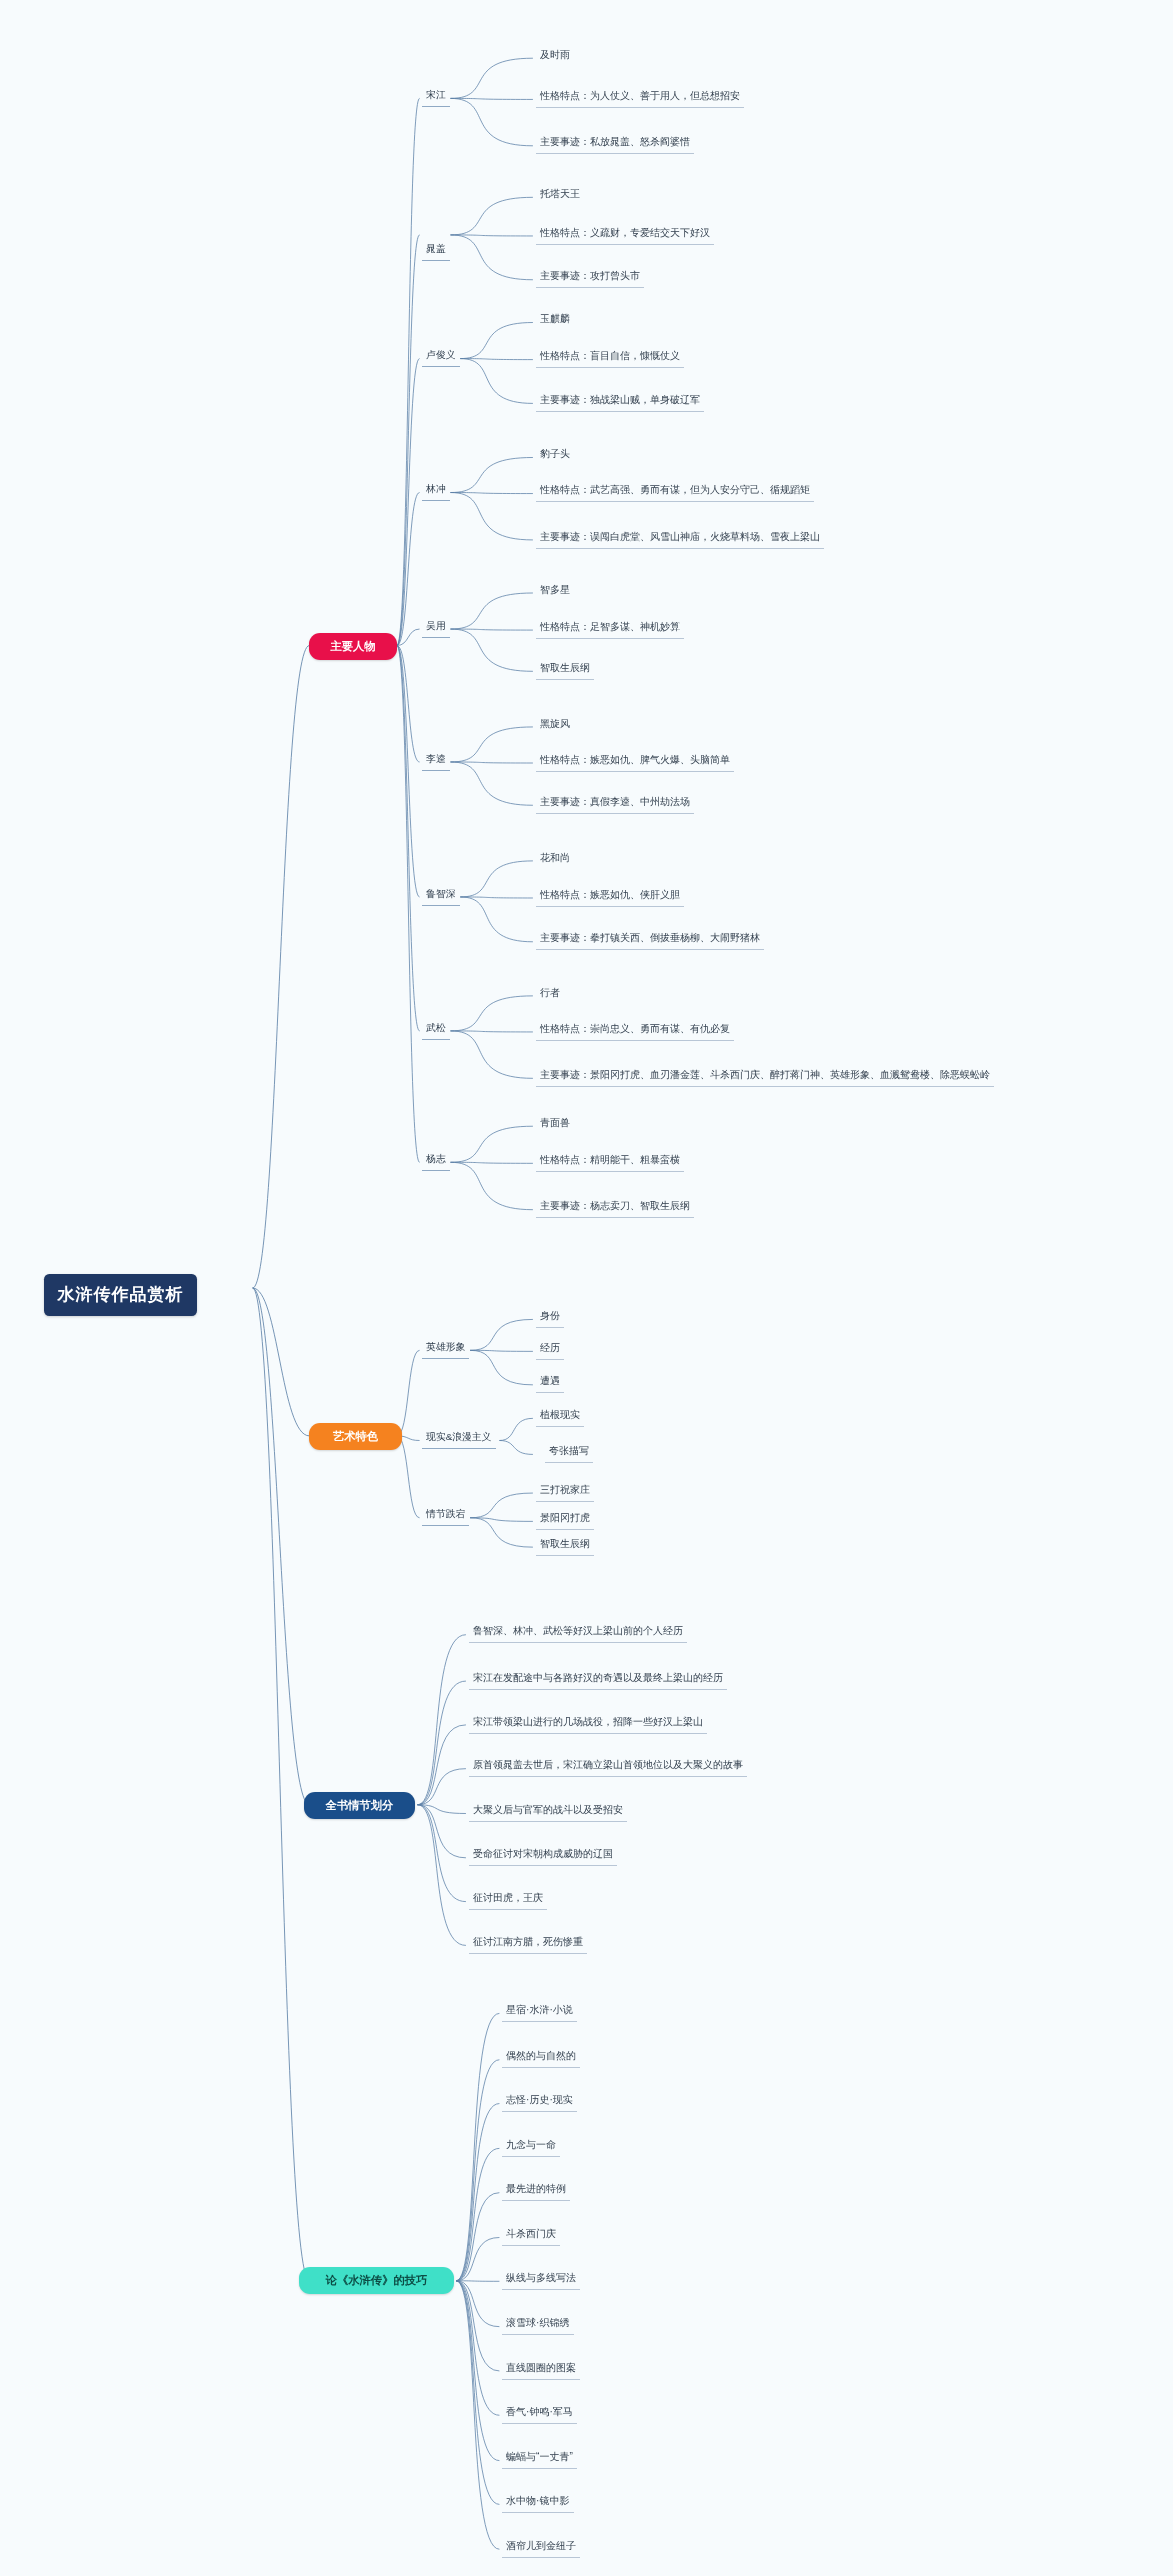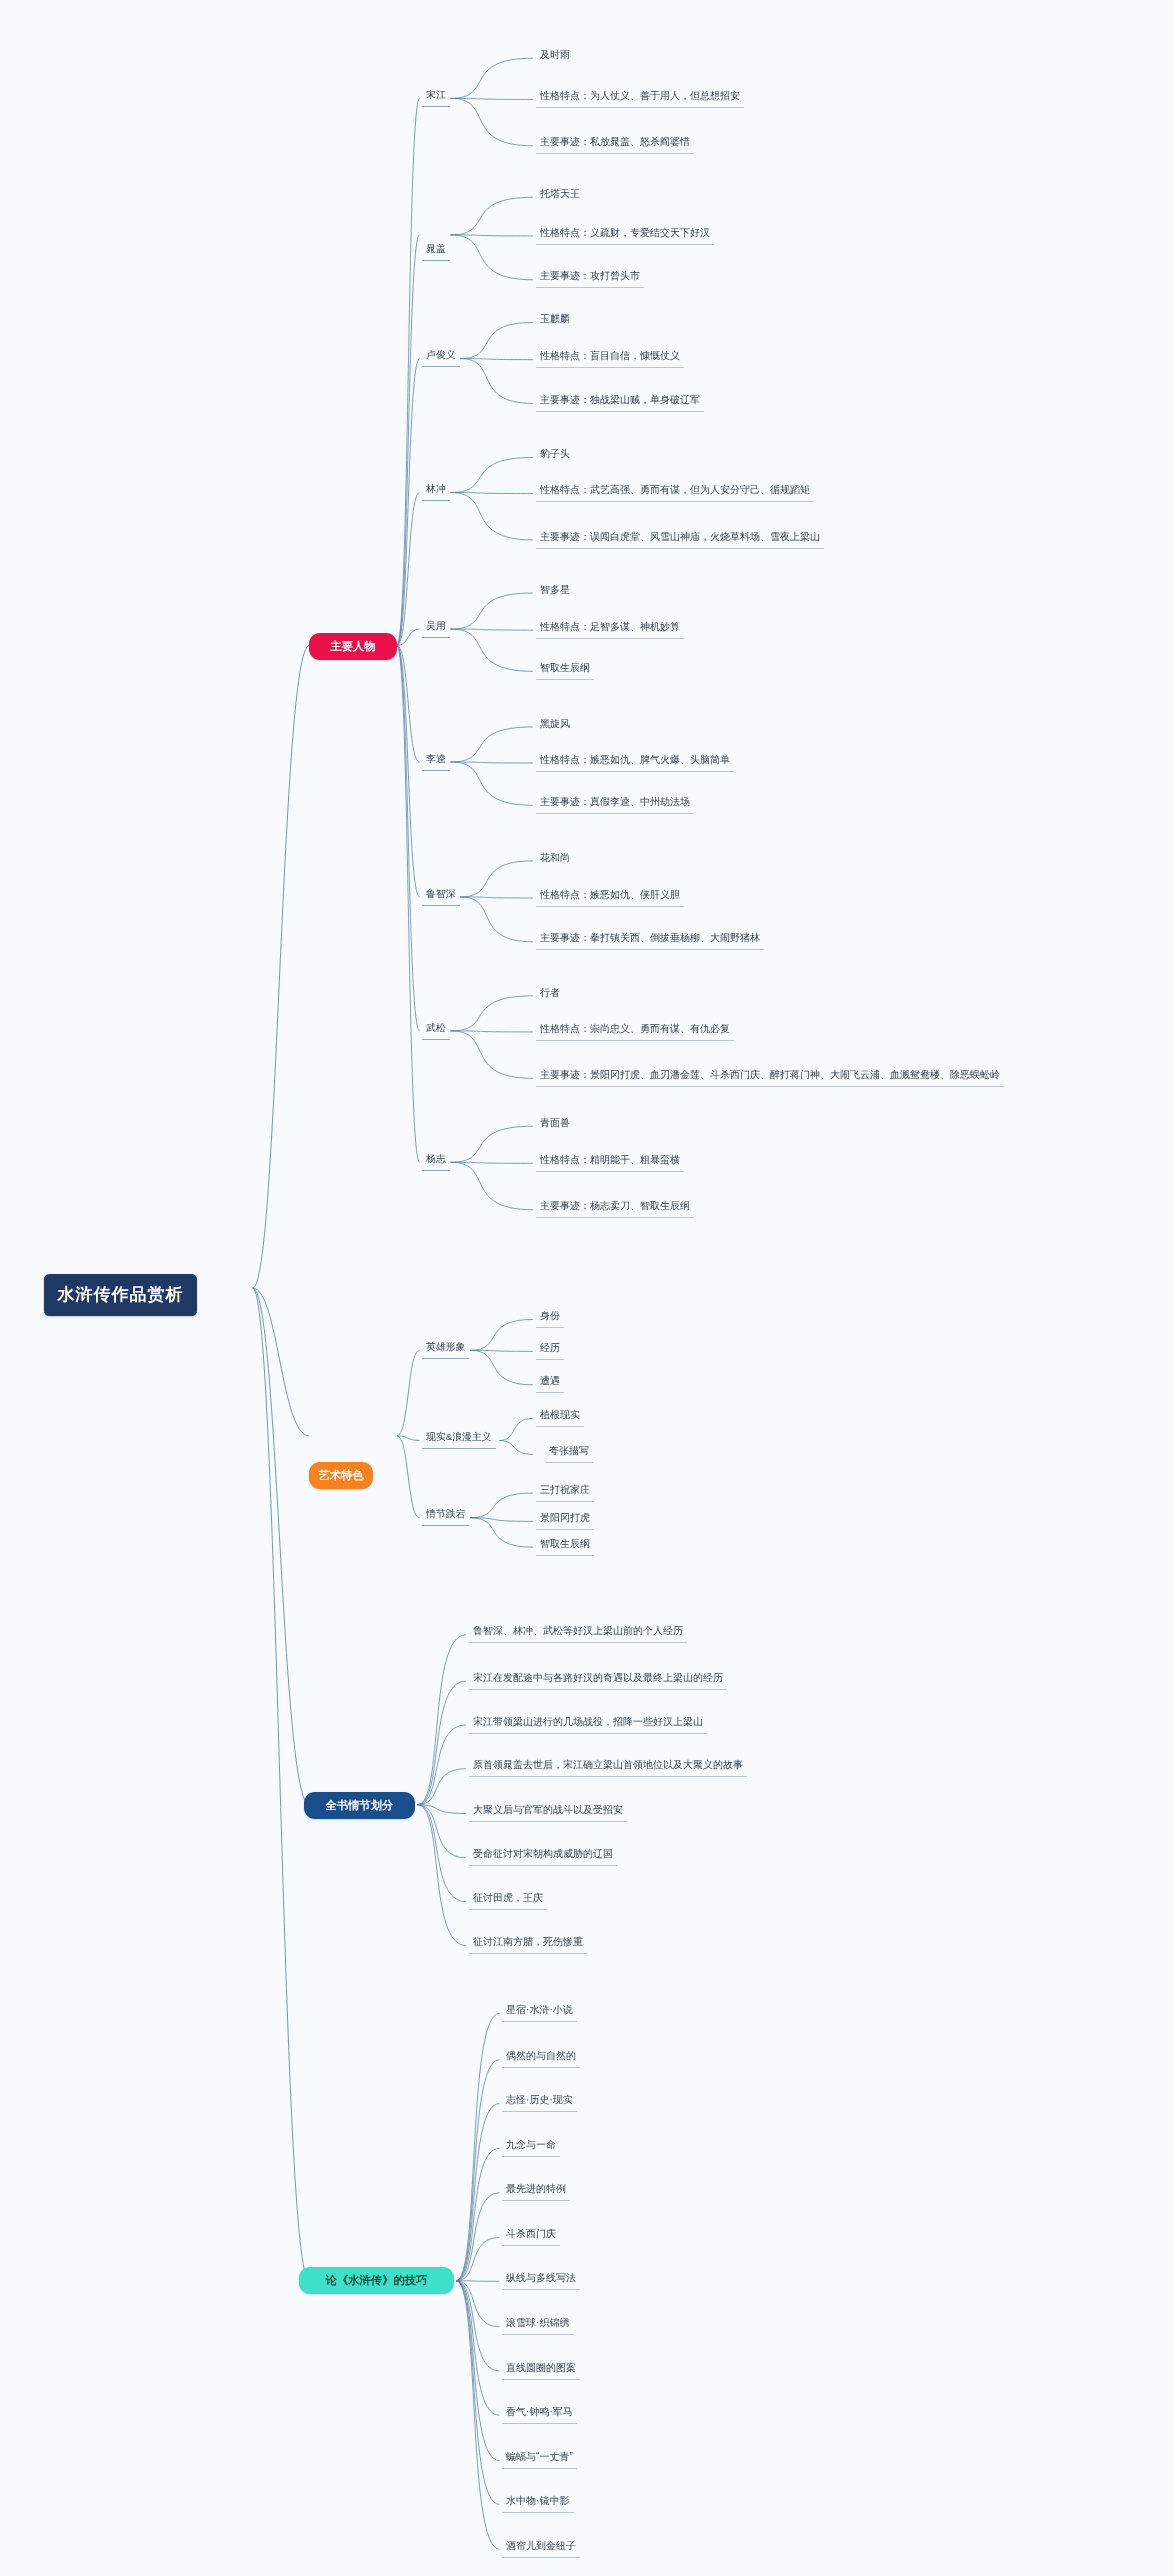--- a/index.html
+++ b/index.html
@@ -131,21 +131,21 @@
         <path d="M885 4427 C 931.2 4427, 905 4516, 969 4516" fill="none"></path>
         <path d="M885 4427 C 931.2 4427, 905 4602, 969 4602" fill="none"></path>
         <path d="M885 4427 C 931.2 4427, 905 4688, 969 4688" fill="none"></path>
         <path d="M885 4427 C 931.2 4427, 905 4776, 969 4776" fill="none"></path>
         <path d="M885 4427 C 931.2 4427, 905 4861, 969 4861" fill="none"></path>
         <path d="M885 4427 C 931.2 4427, 905 4948, 969 4948" fill="none"></path>
       </g>
   </svg>
 <div class="node root" style="left: 44px; top: 1274px;;background:#1f3864">水浒传作品赏析</div>
     <div class="node cat" style="left: 309px; top: 633px;;background:#e8104a;width:88px;">主要人物</div>
-    <div class="node cat" style="left: 309px; top: 1423px;;background:#f5821f;width:64px;margin-top:39px;">艺术特色</div>
+    <div class="node cat" style="left: 309px; top: 1423px;;background:#f5821f;width:93px;">艺术特色</div>
     <div class="node cat" style="left: 304px; top: 1792px;;background:#1a4e8a;width:111px;">全书情节划分</div>
     <div class="node cat" style="left: 299px; top: 2267px;;background:#3fe0c8;width:155px;color:#0c4d45;">论《水浒传》的技巧</div>
     <div class="node lbl u" style="left: 422px; top: 87px;">宋江</div>
     <div class="node leaf" style="left: 536px; top: 46px;">及时雨</div>
     <div class="node leaf u2" style="left: 536px; top: 87px;">性格特点：为人仗义、善于用人，但总想招安</div>
     <div class="node leaf u2" style="left: 536px; top: 133px;">主要事迹：私放晁盖、怒杀阎婆惜</div>
     <div class="node lbl u" style="left: 422px; top: 224px; margin-top: 17px;">晁盖</div>
     <div class="node leaf" style="left: 536px; top: 185px;">托塔天王</div>
     <div class="node leaf u2" style="left: 536px; top: 224px;">性格特点：义疏财，专爱结交天下好汉</div>
     <div class="node leaf u2" style="left: 536px; top: 267px;">主要事迹：攻打曾头市</div>
@@ -165,21 +165,21 @@
     <div class="node leaf" style="left: 536px; top: 715px;">黑旋风</div>
     <div class="node leaf u2" style="left: 536px; top: 751px;">性格特点：嫉恶如仇、脾气火爆、头脑简单</div>
     <div class="node leaf u2" style="left: 536px; top: 793px;">主要事迹：真假李逵、中州劫法场</div>
     <div class="node lbl u" style="left: 422px; top: 886px;">鲁智深</div>
     <div class="node leaf" style="left: 536px; top: 849px;">花和尚</div>
     <div class="node leaf u2" style="left: 536px; top: 886px;">性格特点：嫉恶如仇、侠肝义胆</div>
     <div class="node leaf u2" style="left: 536px; top: 929px;">主要事迹：拳打镇关西、倒拔垂杨柳、大闹野猪林</div>
     <div class="node lbl u" style="left: 422px; top: 1020px;">武松</div>
     <div class="node leaf" style="left: 536px; top: 984px;">行者</div>
     <div class="node leaf u2" style="left: 536px; top: 1020px;">性格特点：崇尚忠义、勇而有谋、有仇必复</div>
-    <div class="node leaf u2" style="left: 536px; top: 1066px;">主要事迹：景阳冈打虎、血刃潘金莲、斗杀西门庆、醉打蒋门神、大闹飞云浦、血溅鸳鸯楼、除恶蜈蚣岭</div>
+    <div class="node leaf u2" style="left: 536px; top: 1066px;">主要事迹：景阳冈打虎、血刃潘金莲、斗杀西门庆、醉打蒋门神、英雄形象、血溅鸳鸯楼、除恶蜈蚣岭</div>
     <div class="node lbl u" style="left: 422px; top: 1151px;">杨志</div>
     <div class="node leaf" style="left: 536px; top: 1114px;">青面兽</div>
     <div class="node leaf u2" style="left: 536px; top: 1151px;">性格特点：精明能干、粗暴蛮横</div>
     <div class="node leaf u2" style="left: 536px; top: 1197px;">主要事迹：杨志卖刀、智取生辰纲</div>
     <div class="node lbl u" style="left: 422px; top: 1339px;">英雄形象</div>
     <div class="node leaf u2" style="left: 536px; top: 1307px;">身份</div>
     <div class="node leaf u2" style="left: 536px; top: 1339px;">经历</div>
     <div class="node leaf u2" style="left: 536px; top: 1372px;">遭遇</div>
     <div class="node lbl u" style="left: 422px; top: 1429px;">现实&amp;浪漫主义</div>
     <div class="node leaf u2" style="left: 536px; top: 1406px;">植根现实</div>

